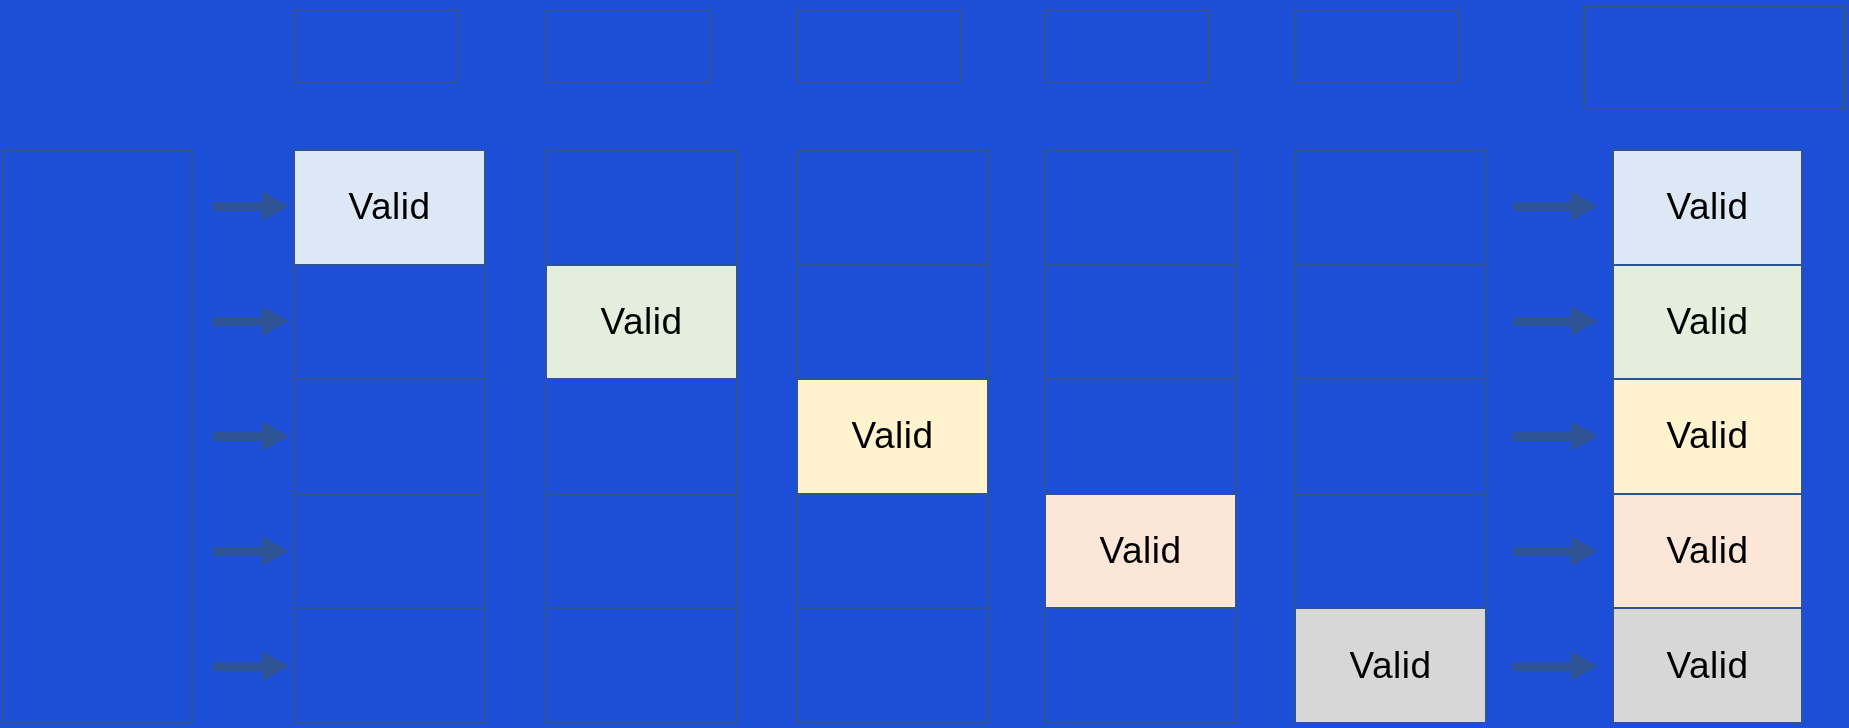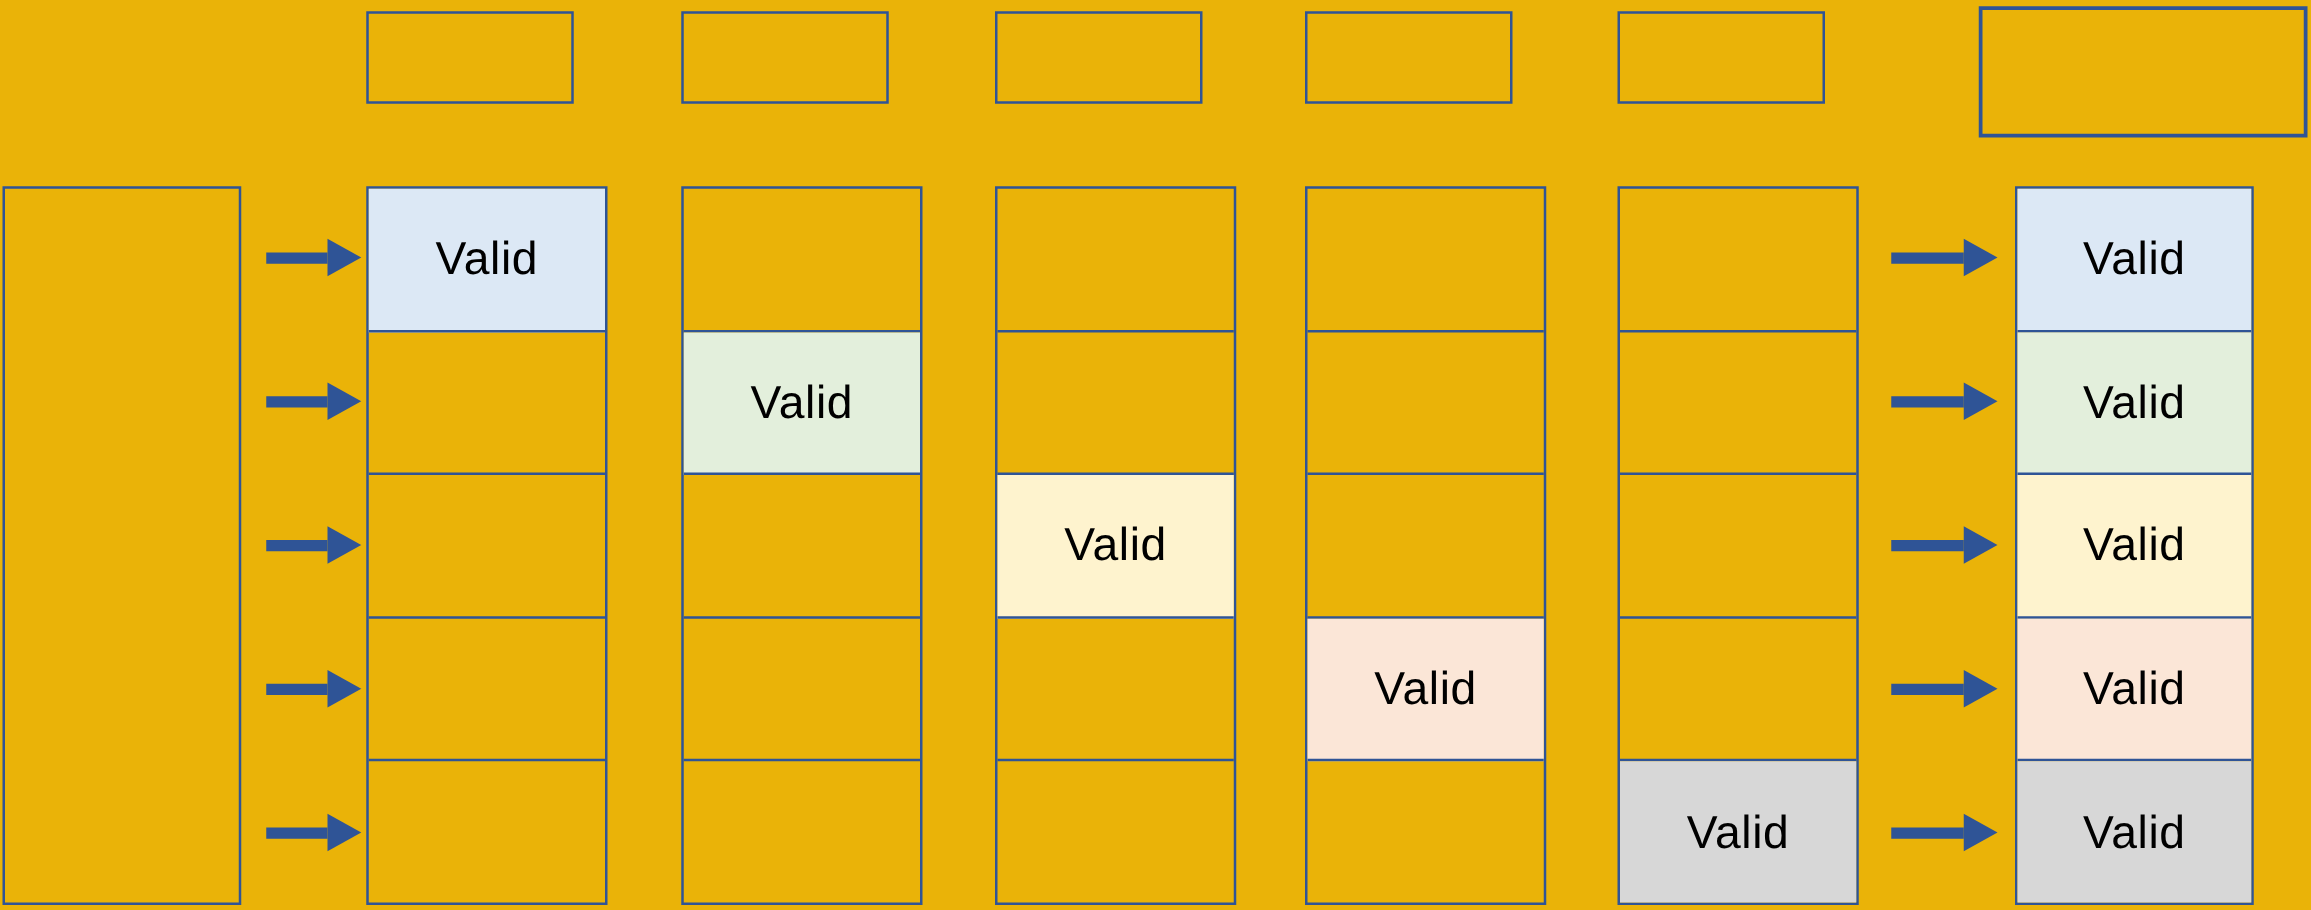--- a/index.html
+++ b/index.html
@@ -38,21 +38,21 @@
   .arrow-right .shaft { width:58px; }
   .arrow .head {
     width:0; height:0;
     border-top:15px solid transparent; border-bottom:15px solid transparent;
     border-left:27px solid var(--border);
   }
 </style>
 </head>
 <body>
 
-<div id="stage" style="background: #eab308;">
+<div id="stage" style="background: #1d4ed8;">
 
   <div class="tbox" style="left:293px"></div>
   <div class="tbox" style="left:545px"></div>
   <div class="tbox" style="left:796px"></div>
   <div class="tbox" style="left:1044px"></div>
   <div class="tbox" style="left:1294px"></div>
   <div class="tbox-wide"></div>
 
   <div class="leftbox"></div>
 

